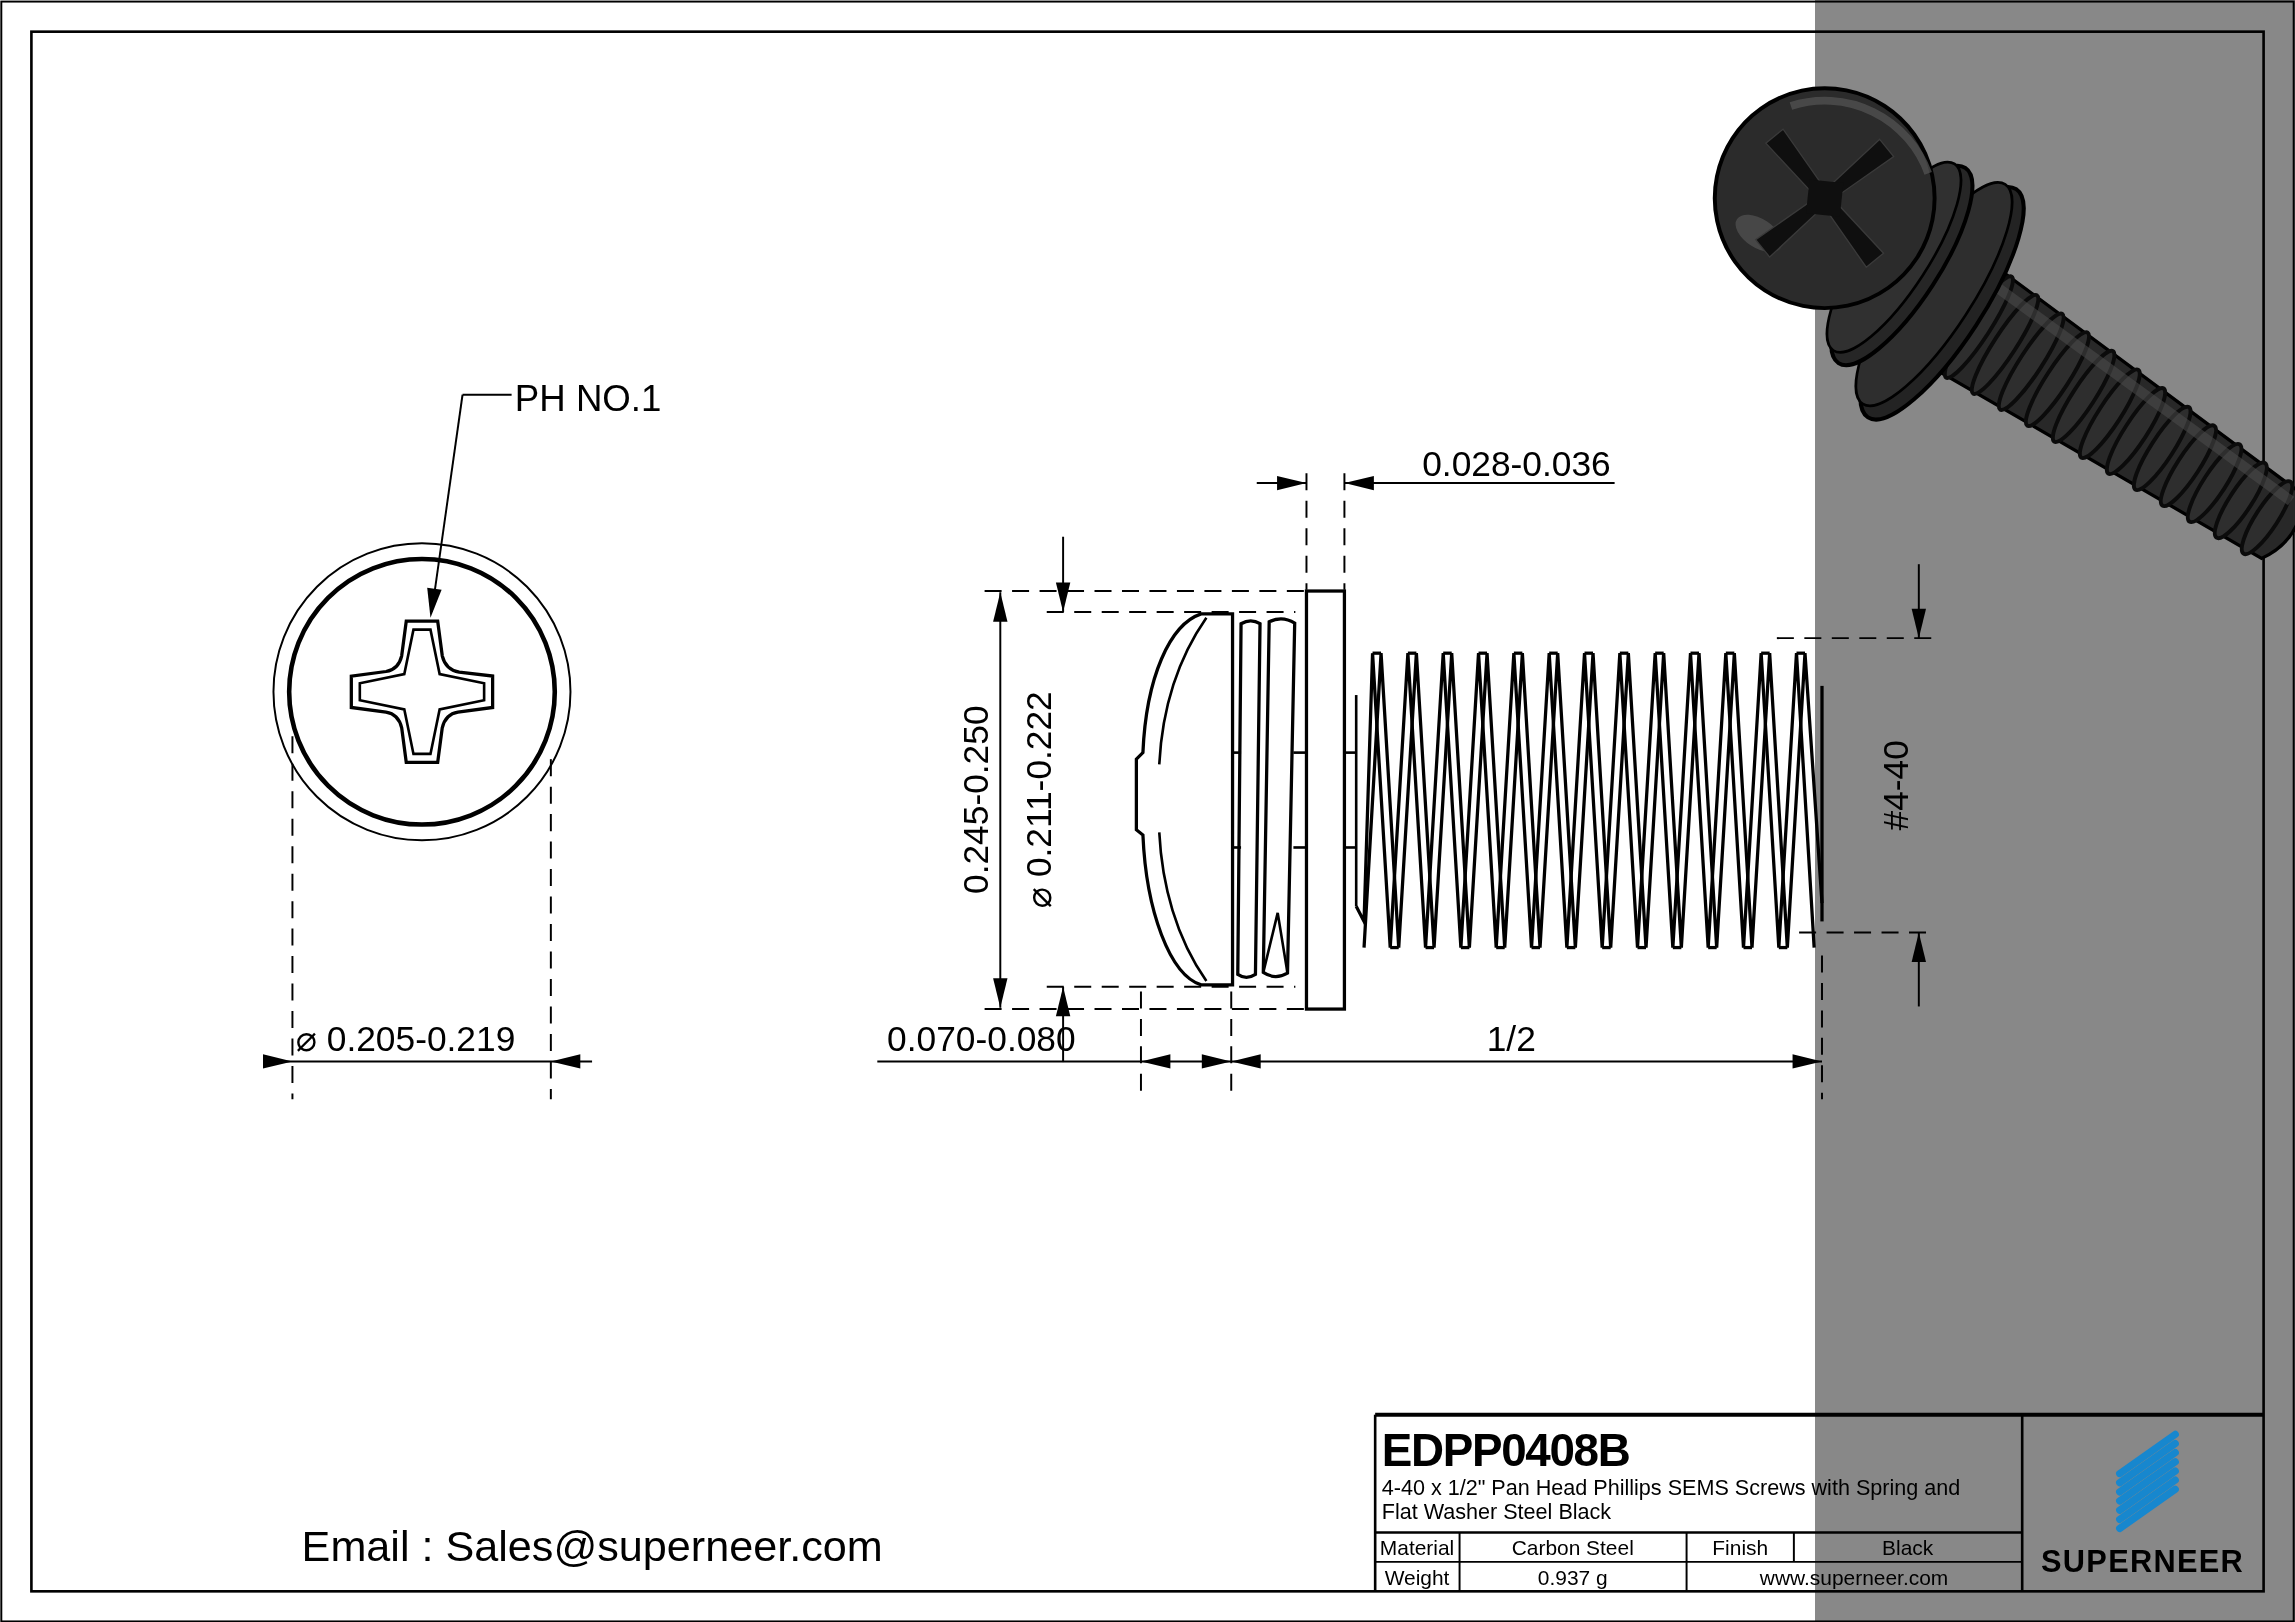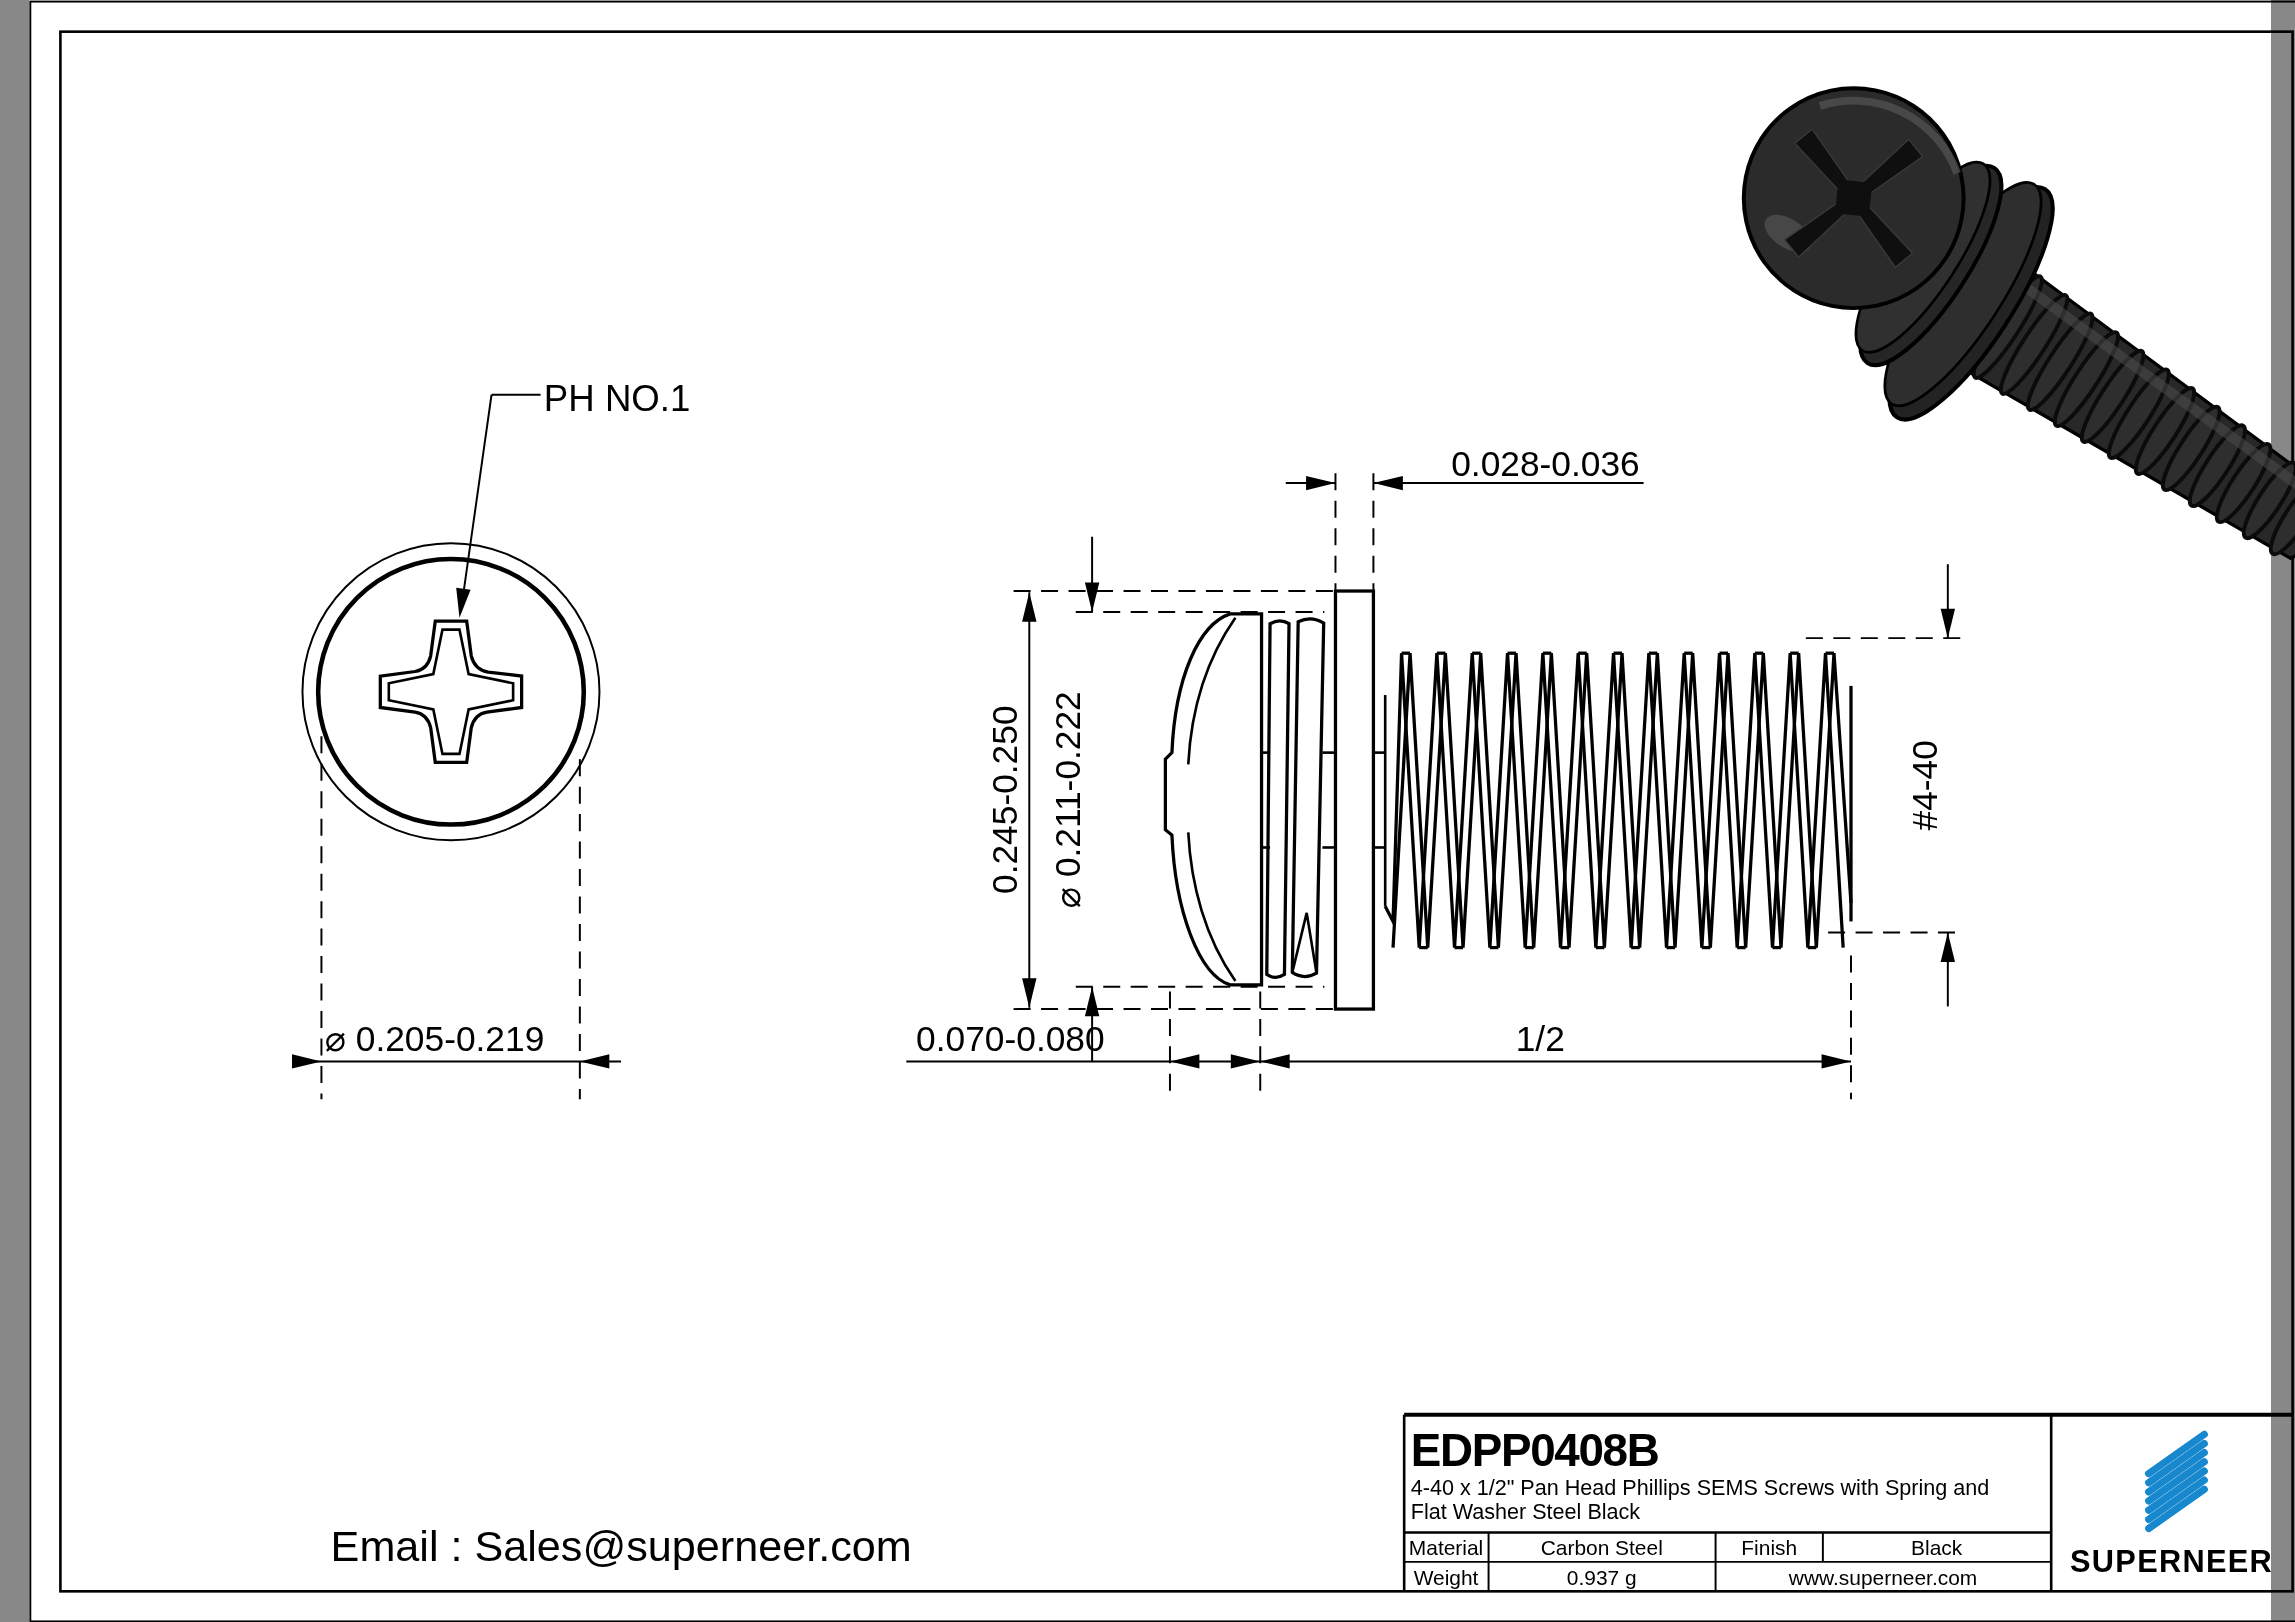--- a/index.html
+++ b/index.html
@@ -1,21 +1,20 @@
 <!DOCTYPE html>
 <html style="font-size:10.5px"><head>
 <meta charset="utf-8">
 <style>
   html,body{margin:0;padding:0;background:#888;}
   .page{
     position:relative;
-    width:2242px;height:1623px;
+    width:1815px;height:1623px;
     background:#ffffff;
     font-family:"Liberation Sans","DejaVu Sans",sans-serif;
-    margin-left:29px;
   }
   svg{position:absolute;left:0;top:0;}
   svg text{font-family:"Liberation Sans","DejaVu Sans",sans-serif;fill:#000;}
   .dimtxt{font-size:54px;}
   .callout{font-size:56px;}
   .pn{font-size:70px;font-weight:bold;letter-spacing:-2px;}
   .desc{font-size:33px;}
   .cell{font-size:32px;}
   .brand{font-size:47px;font-weight:bold;letter-spacing:2px;}
   .email{font-size:66px;}

